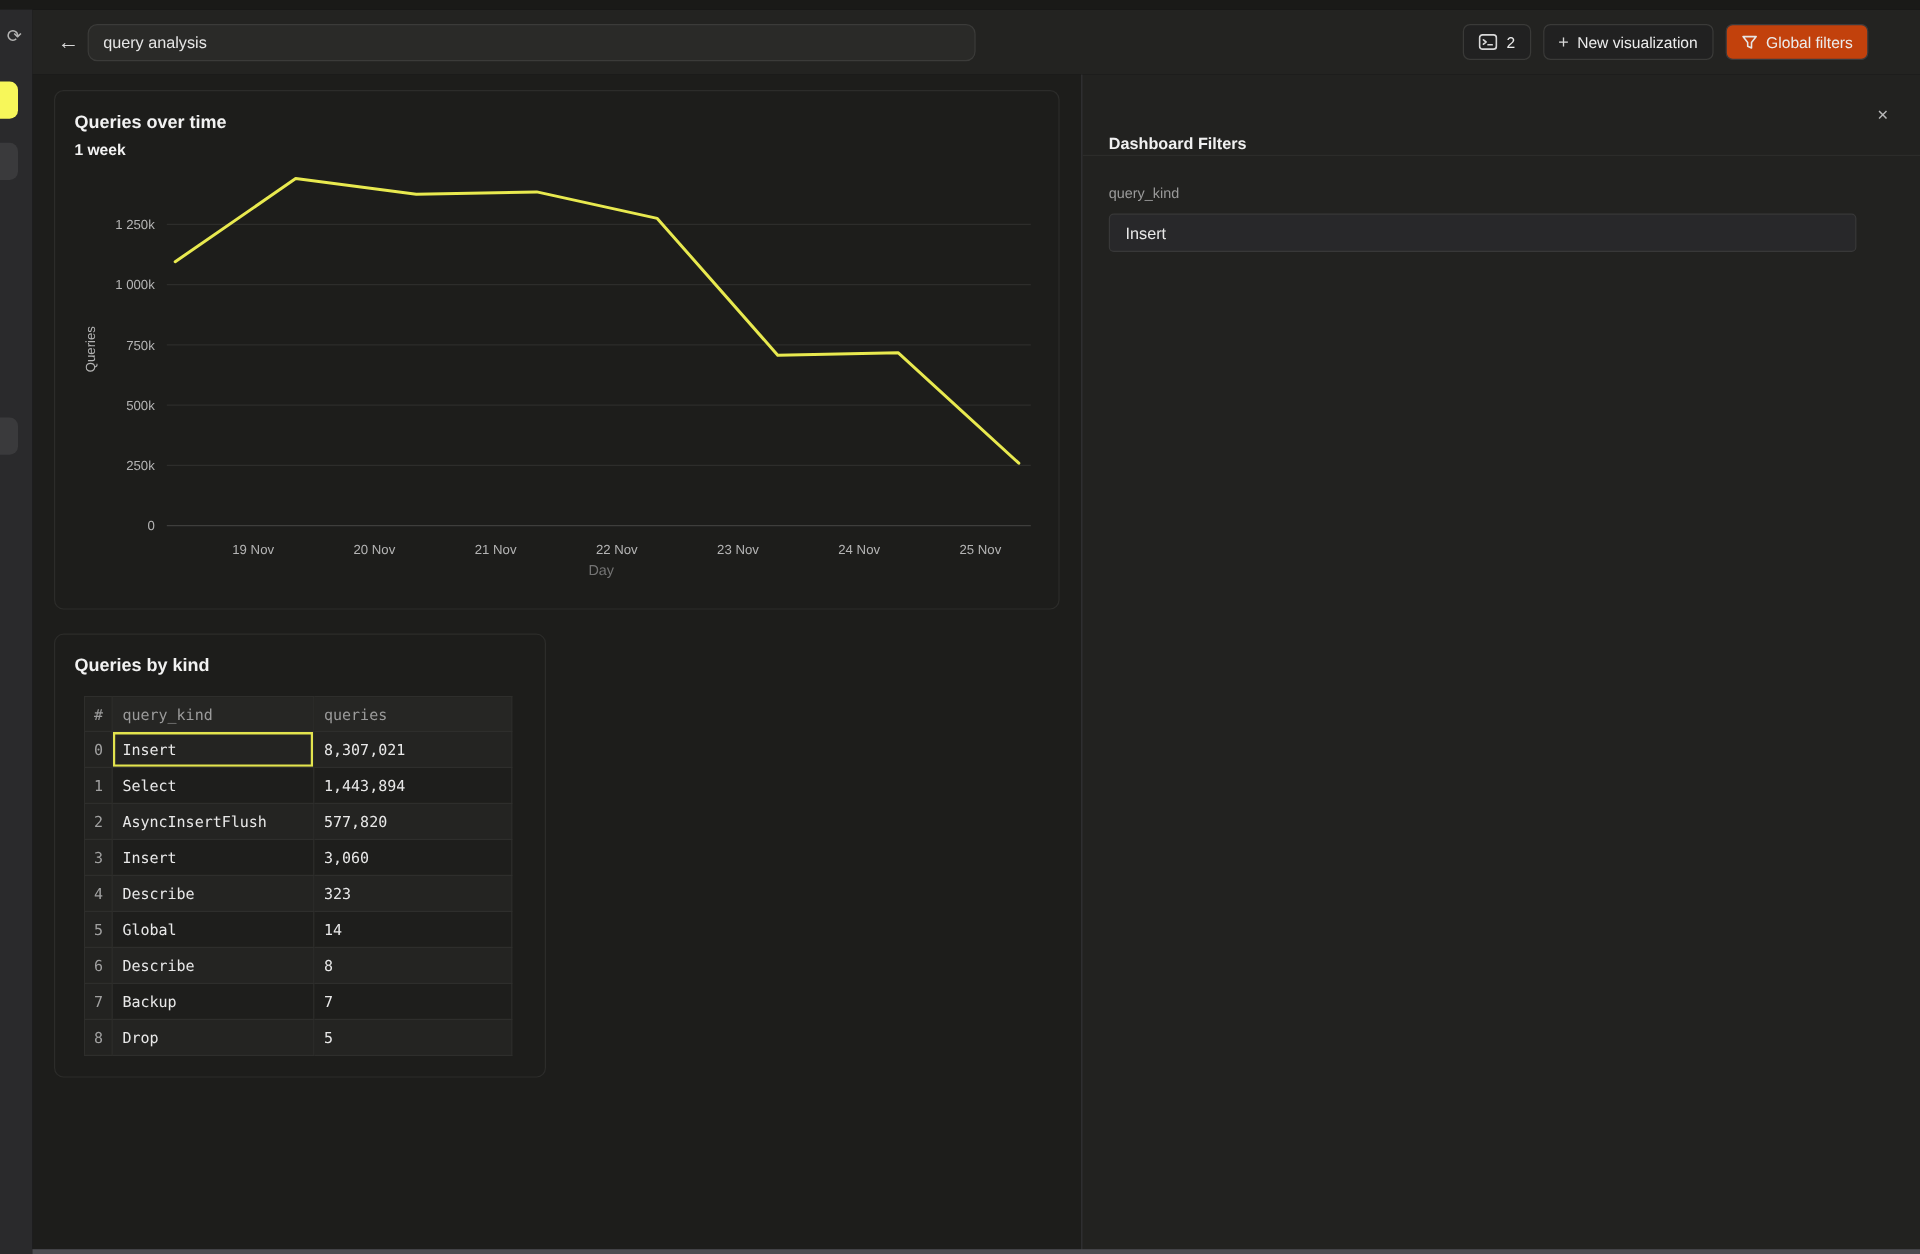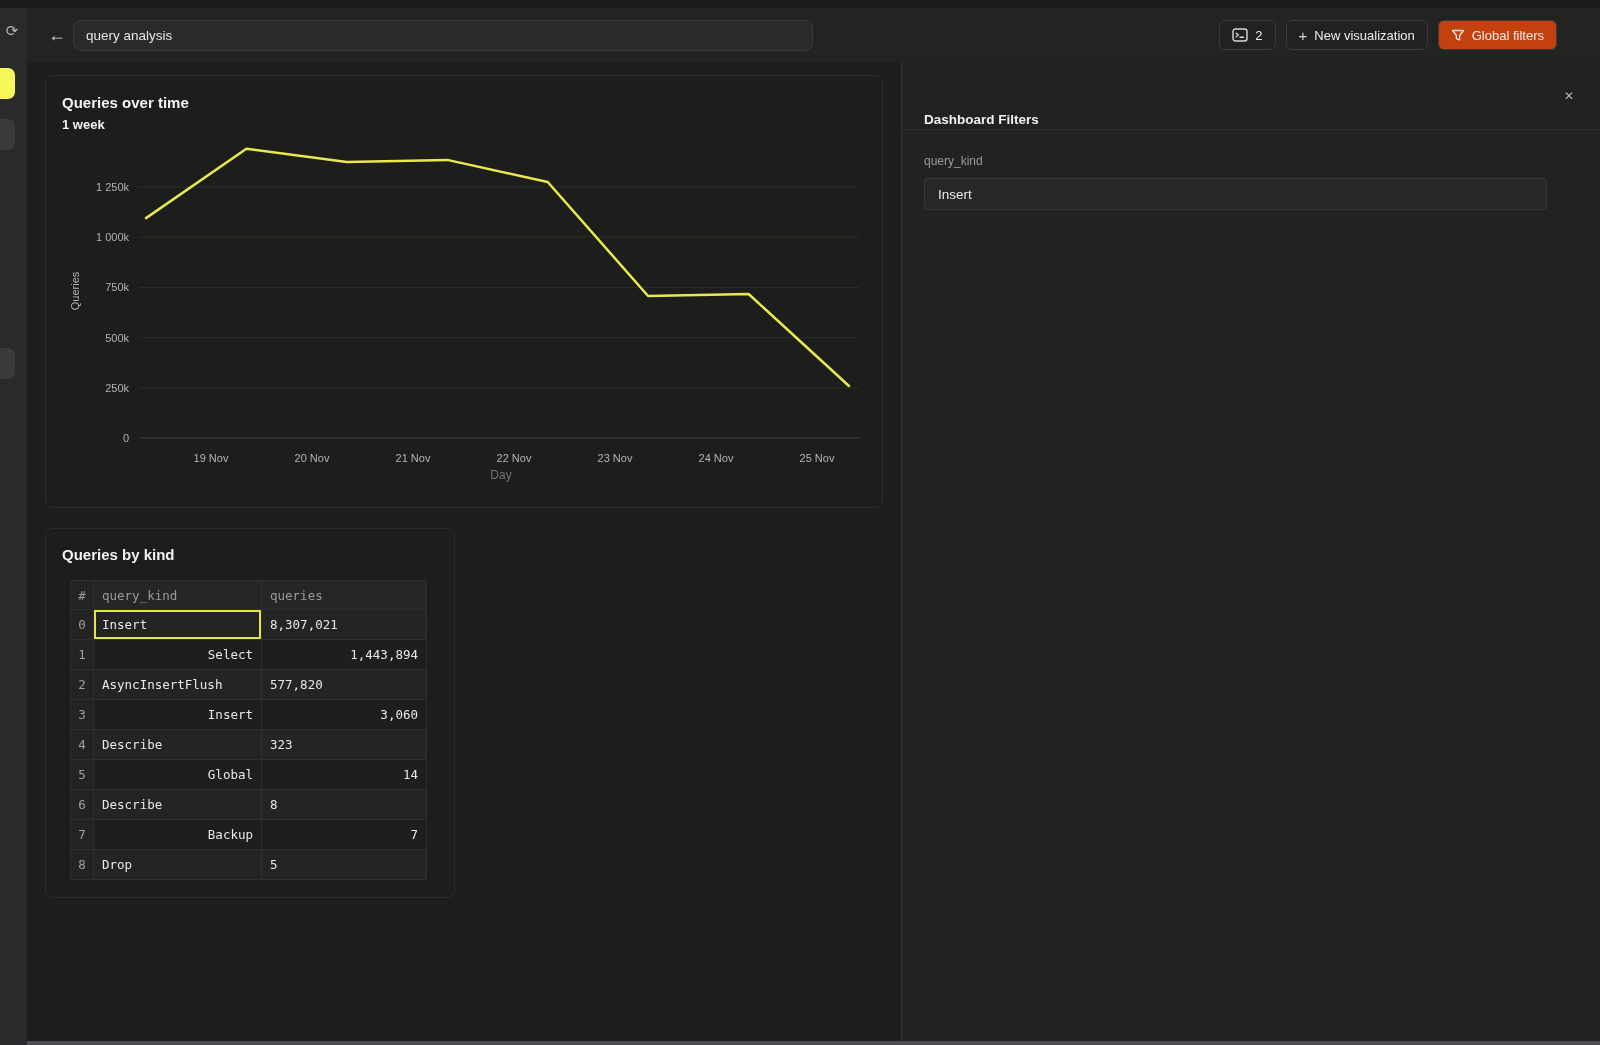--- a/index.html
+++ b/index.html
@@ -38,21 +38,21 @@
   
   .table-title { position:absolute; left:16px; top:17px; }
   table.qtable { position:absolute; left:24px; top:51px; border-collapse:collapse; table-layout:fixed; font-family:"DejaVu Sans Mono", monospace; font-size:12.5px; }
   .qtable col.c-idx { width:23px; } .qtable col.c-kind { width:168px; } .qtable col.c-q { width:165px; }
   .qtable th, .qtable td { border:1px solid #2e2e2c; overflow:hidden; white-space:nowrap; }
   .qtable th { height:29px; background:#262624; color:#9b9b9b; font-weight:400; text-align:left; padding:0 8px; }
   .qtable th.idx { background:#232321; text-align:center; padding:0; }
   .qtable td { height:30px; color:#e8e8e8; padding:0 8px; }
   .qtable td.idx { background:#232321; color:#a0a0a0; text-align:center; padding:0; }
   .qtable tr.even td.val { background:#242422; }
-  .qtable tr.odd td.val { background:#1e1e1c;text-align:right; }
+  .qtable tr.odd td.val { background:#1e1e1c; }
   .qtable td.selected { box-shadow:inset 0 0 0 2px #e3e44e; }
 
   
   .panel { position:absolute; left:901px; top:62px; right:0; bottom:0; background:#222220; border-left:1px solid #343436; }
   .panel-header { height:68px; display:flex; align-items:center; justify-content:space-between; padding:0 22px; border-bottom:1px solid #2c2c2a; }
   .panel-header h1 { font-size:13.5px; font-weight:700; color:#f0f0f0;margin-top:48px; }
   .panel-close { width:18px; height:18px; color:#b8b8b8; font-size:12px; line-height:18px; text-align:center; cursor:pointer; }
   .panel-field { padding:24px 22px 0 22px; }
   .panel-label { font-size:12px; color:#9a9a9a; }
   .panel-input { margin-top:10px; width:623px; height:32px; background:#28282a; border:1px solid #383838; border-radius:4px; color:#e8e8e8; font-size:13.5px; padding:0 13px; font-family:"Liberation Sans", sans-serif; }

